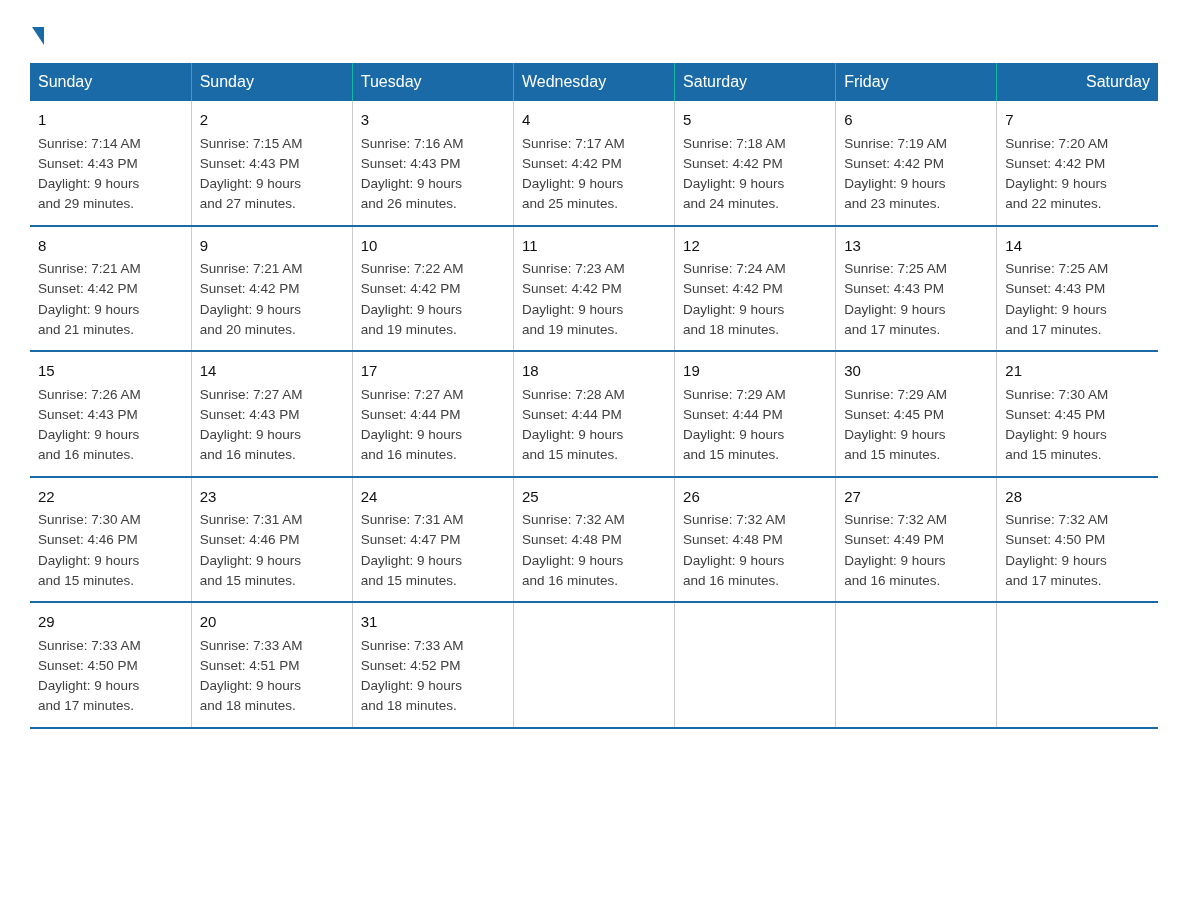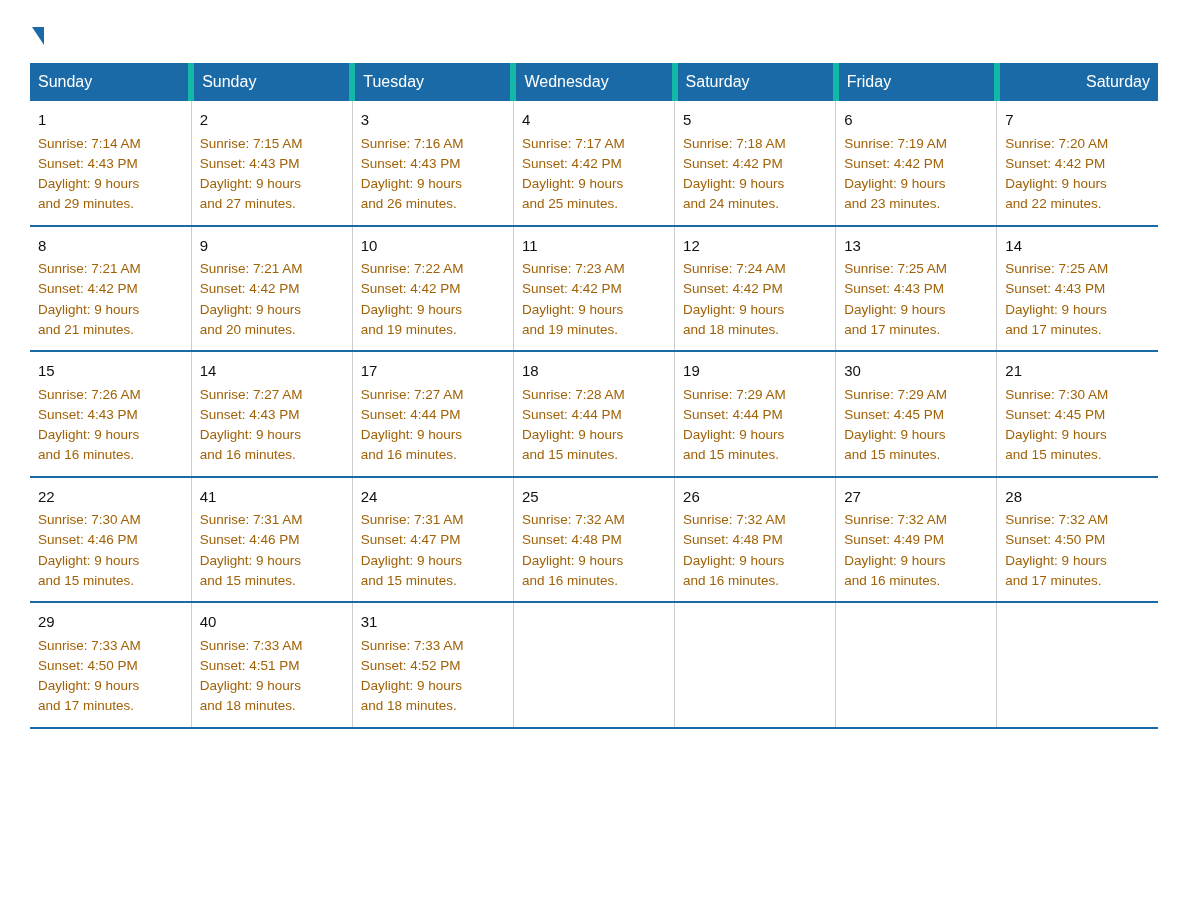--- a/index.html
+++ b/index.html
@@ -62,21 +62,21 @@
       border-collapse: collapse;
       table-layout: fixed;
     }
     thead tr th {
       background-color: #1a6aa8;
       color: #fff;
       padding: 10px 8px;
       font-size: 16px;
       font-weight: normal;
       text-align: left;
-      border-right: 6px solid #14b8a6;
+      border-right: 1px solid #14b8a6;
     }
     thead tr th:last-child { border-right: none; text-align: right; }
     tbody tr td {
       vertical-align: top;
       padding: 8px 8px 10px 8px;
       font-size: 13.5px;
       color: #333;
       border-right: 1px solid #ccc;
       border-bottom: 2px solid #1a6aa8;
       line-height: 1.5;
@@ -84,21 +84,21 @@
     tbody tr td:last-child { border-right: none; }
     tbody tr td .day-num {
       font-size: 15px;
       font-weight: normal;
       color: #111;
       display: block;
       margin-bottom: 2px;
     }
     tbody tr td .day-info {
       font-size: 13.5px;
-      color: #a16207;
+      color: #404040;
     }
     .empty-cell { background: #fff; }
   </style>
 </head>
 <body>
 
 <div class="header">
   <div class="logo">
     <div class="logo-text">
       <span class="logo-general"></span>
@@ -150,30 +150,30 @@
         <td><span class="day-num">15</span><span class="day-info">Sunrise: 7:26 AM<br>Sunset: 4:43 PM<br>Daylight: 9 hours<br>and 16 minutes.</span></td>
         <td><span class="day-num">14</span><span class="day-info">Sunrise: 7:27 AM<br>Sunset: 4:43 PM<br>Daylight: 9 hours<br>and 16 minutes.</span></td>
         <td><span class="day-num">17</span><span class="day-info">Sunrise: 7:27 AM<br>Sunset: 4:44 PM<br>Daylight: 9 hours<br>and 16 minutes.</span></td>
         <td><span class="day-num">18</span><span class="day-info">Sunrise: 7:28 AM<br>Sunset: 4:44 PM<br>Daylight: 9 hours<br>and 15 minutes.</span></td>
         <td><span class="day-num">19</span><span class="day-info">Sunrise: 7:29 AM<br>Sunset: 4:44 PM<br>Daylight: 9 hours<br>and 15 minutes.</span></td>
         <td><span class="day-num">30</span><span class="day-info">Sunrise: 7:29 AM<br>Sunset: 4:45 PM<br>Daylight: 9 hours<br>and 15 minutes.</span></td>
         <td><span class="day-num">21</span><span class="day-info">Sunrise: 7:30 AM<br>Sunset: 4:45 PM<br>Daylight: 9 hours<br>and 15 minutes.</span></td>
       </tr>
       <tr>
         <td><span class="day-num">22</span><span class="day-info">Sunrise: 7:30 AM<br>Sunset: 4:46 PM<br>Daylight: 9 hours<br>and 15 minutes.</span></td>
-        <td><span class="day-num">41</span><span class="day-info">Sunrise: 7:31 AM<br>Sunset: 4:46 PM<br>Daylight: 9 hours<br>and 15 minutes.</span></td>
+        <td><span class="day-num">23</span><span class="day-info">Sunrise: 7:31 AM<br>Sunset: 4:46 PM<br>Daylight: 9 hours<br>and 15 minutes.</span></td>
         <td><span class="day-num">24</span><span class="day-info">Sunrise: 7:31 AM<br>Sunset: 4:47 PM<br>Daylight: 9 hours<br>and 15 minutes.</span></td>
         <td><span class="day-num">25</span><span class="day-info">Sunrise: 7:32 AM<br>Sunset: 4:48 PM<br>Daylight: 9 hours<br>and 16 minutes.</span></td>
         <td><span class="day-num">26</span><span class="day-info">Sunrise: 7:32 AM<br>Sunset: 4:48 PM<br>Daylight: 9 hours<br>and 16 minutes.</span></td>
         <td><span class="day-num">27</span><span class="day-info">Sunrise: 7:32 AM<br>Sunset: 4:49 PM<br>Daylight: 9 hours<br>and 16 minutes.</span></td>
         <td><span class="day-num">28</span><span class="day-info">Sunrise: 7:32 AM<br>Sunset: 4:50 PM<br>Daylight: 9 hours<br>and 17 minutes.</span></td>
       </tr>
       <tr>
         <td><span class="day-num">29</span><span class="day-info">Sunrise: 7:33 AM<br>Sunset: 4:50 PM<br>Daylight: 9 hours<br>and 17 minutes.</span></td>
-        <td><span class="day-num">40</span><span class="day-info">Sunrise: 7:33 AM<br>Sunset: 4:51 PM<br>Daylight: 9 hours<br>and 18 minutes.</span></td>
+        <td><span class="day-num">20</span><span class="day-info">Sunrise: 7:33 AM<br>Sunset: 4:51 PM<br>Daylight: 9 hours<br>and 18 minutes.</span></td>
         <td><span class="day-num">31</span><span class="day-info">Sunrise: 7:33 AM<br>Sunset: 4:52 PM<br>Daylight: 9 hours<br>and 18 minutes.</span></td>
         <td class="empty-cell"></td>
         <td class="empty-cell"></td>
         <td class="empty-cell"></td>
         <td class="empty-cell"></td>
       </tr>
     </tbody>
 </table>
 
 </body></html>

